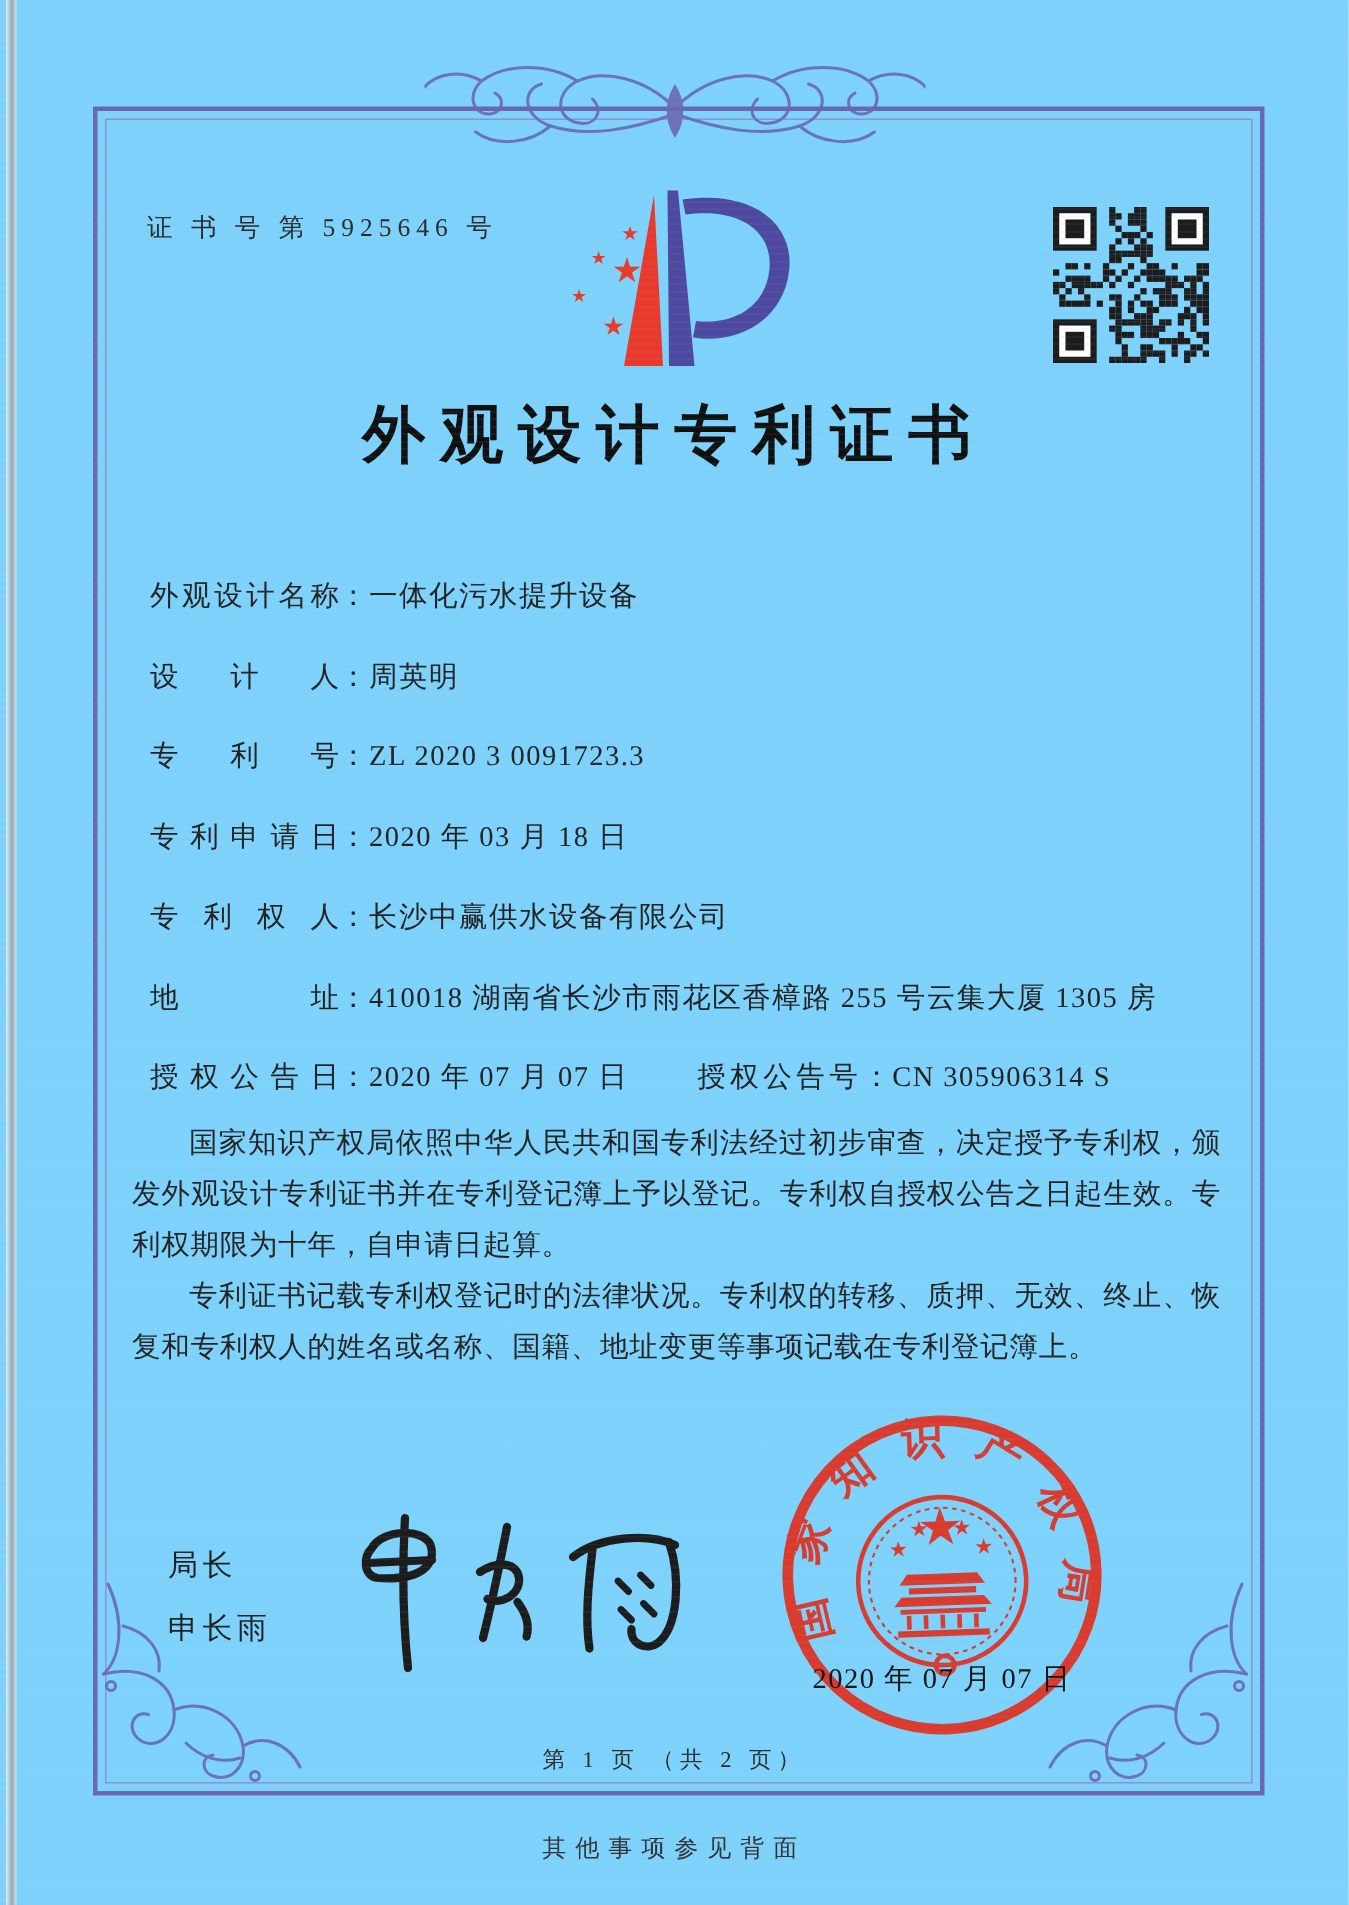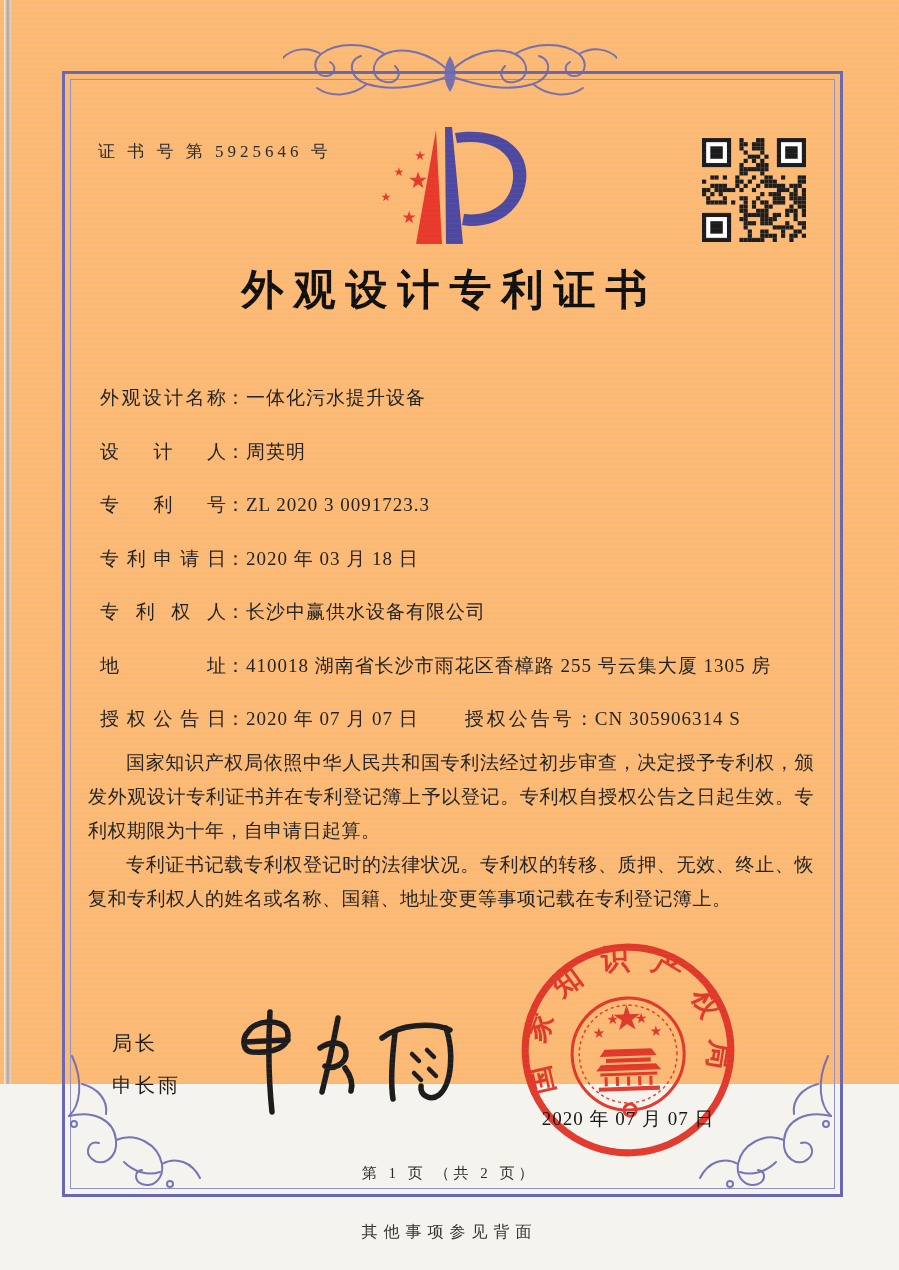--- a/index.html
+++ b/index.html
@@ -1,18 +1,18 @@
 <!DOCTYPE html>
 <html><head>
 <meta charset="utf-8">
 <style>
   html,body{margin:0;padding:0;}
   body{width:899px;height:1270px;overflow:hidden;background:#f4f3ee;
        font-family:"Liberation Serif","DejaVu Serif",serif;color:#1f1f1f;}
-  .paper{position:relative;width:899px;height:1084px;background:#fdba74;}
+  .paper{position:relative;width:899px;height:1270px;background:#7dd3fc;}
   
   .paper::after{content:"";position:absolute;inset:0;pointer-events:none;
        background:repeating-linear-gradient(0deg,rgba(150,160,205,.08) 0 1px,transparent 1px 5px);}
   .scan-edge{position:absolute;left:4px;top:0;width:7px;height:100%;
        background:linear-gradient(to right,#ffffff,#9b9ba2 55%,#e8e8e6);opacity:.75;}
   
   .border-outer{position:absolute;left:62px;top:71px;width:775px;height:1120px;
        border:3px solid #6868b2;}
   .border-inner{position:absolute;inset:5px;border:1px solid #9292c6;}
   .flourish{position:absolute;stroke:#6868b2;fill:none;stroke-width:2;stroke-linecap:round;opacity:.9;}

